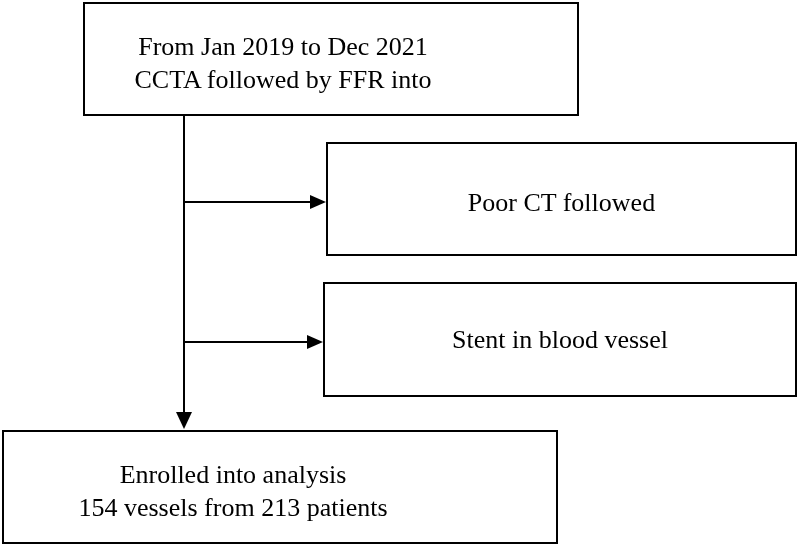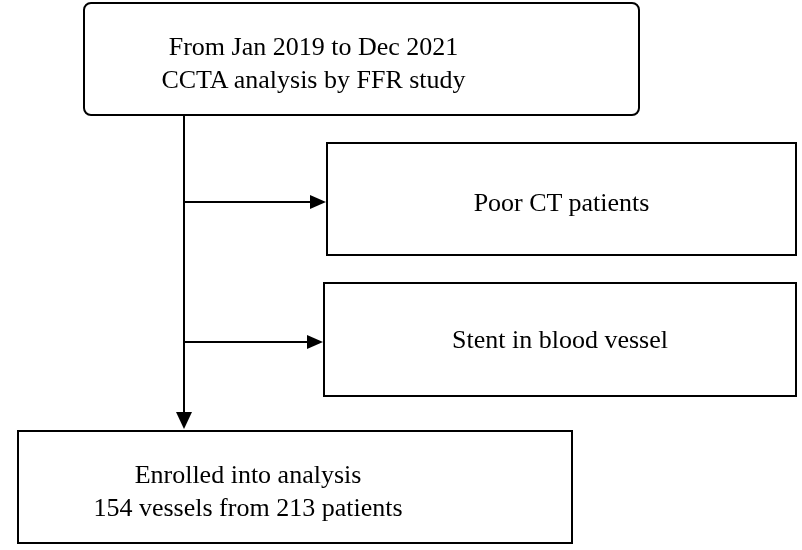--- a/index.html
+++ b/index.html
@@ -23,33 +23,32 @@
     background: #ffffff;
     display: flex;
     flex-direction: column;
     justify-content: center;
     text-align: center;
     font-size: 26px;
     line-height: 33px;
     white-space: nowrap;
   }
   .box-source {
-    left: 83px; top: 2px; width: 557px; height: 114px;
+    left: 83px; top: 2px; width: 496px; height: 114px;
     padding: 8px 96px 0 0;
-    border-radius: 8px;
   }
   .box-poor-ct {
     left: 326px; top: 142px; width: 471px; height: 114px;
     padding-top: 6px;
   }
   .box-stent {
     left: 323px; top: 282px; width: 474px; height: 115px; align-items: center;
   }
   .box-enrolled {
-    left: 17px; top: 430px; width: 556px; height: 114px;
+    left: 2px; top: 430px; width: 556px; height: 114px;
     padding: 7px 94px 0 0;
   }
   .v-line {
     position: absolute;
     left: 183px; top: 115px;
     width: 2px; height: 299px;
     background: #000000;
   }
   .h-line {
     position: absolute;
@@ -76,31 +75,31 @@
   .arrowhead-right-1 { left: 310px; top: 195px; }
   .arrowhead-right-2 { left: 307px; top: 335px; }
 </style>
 </head>
 <body>
 
 <div class="canvas">
 
   <div class="fc-box box-source">
     <div>From Jan 2019 to Dec 2021</div>
-    <div>CCTA analysis by FFR study</div>
+    <div>CCTA followed by FFR into</div>
   </div>
 
   <div class="v-line"></div>
   <div class="arrowhead-down"></div>
 
   <div class="h-line h-line-1"></div>
   <div class="arrowhead-right arrowhead-right-1"></div>
 
   <div class="fc-box box-poor-ct">
-    <div>Poor CT patients</div>
+    <div>Poor CT followed</div>
   </div>
 
   <div class="h-line h-line-2"></div>
   <div class="arrowhead-right arrowhead-right-2"></div>
 
   <div class="fc-box box-stent">
     <div>Stent in blood vessel</div>
   </div>
 
   <div class="fc-box box-enrolled">

